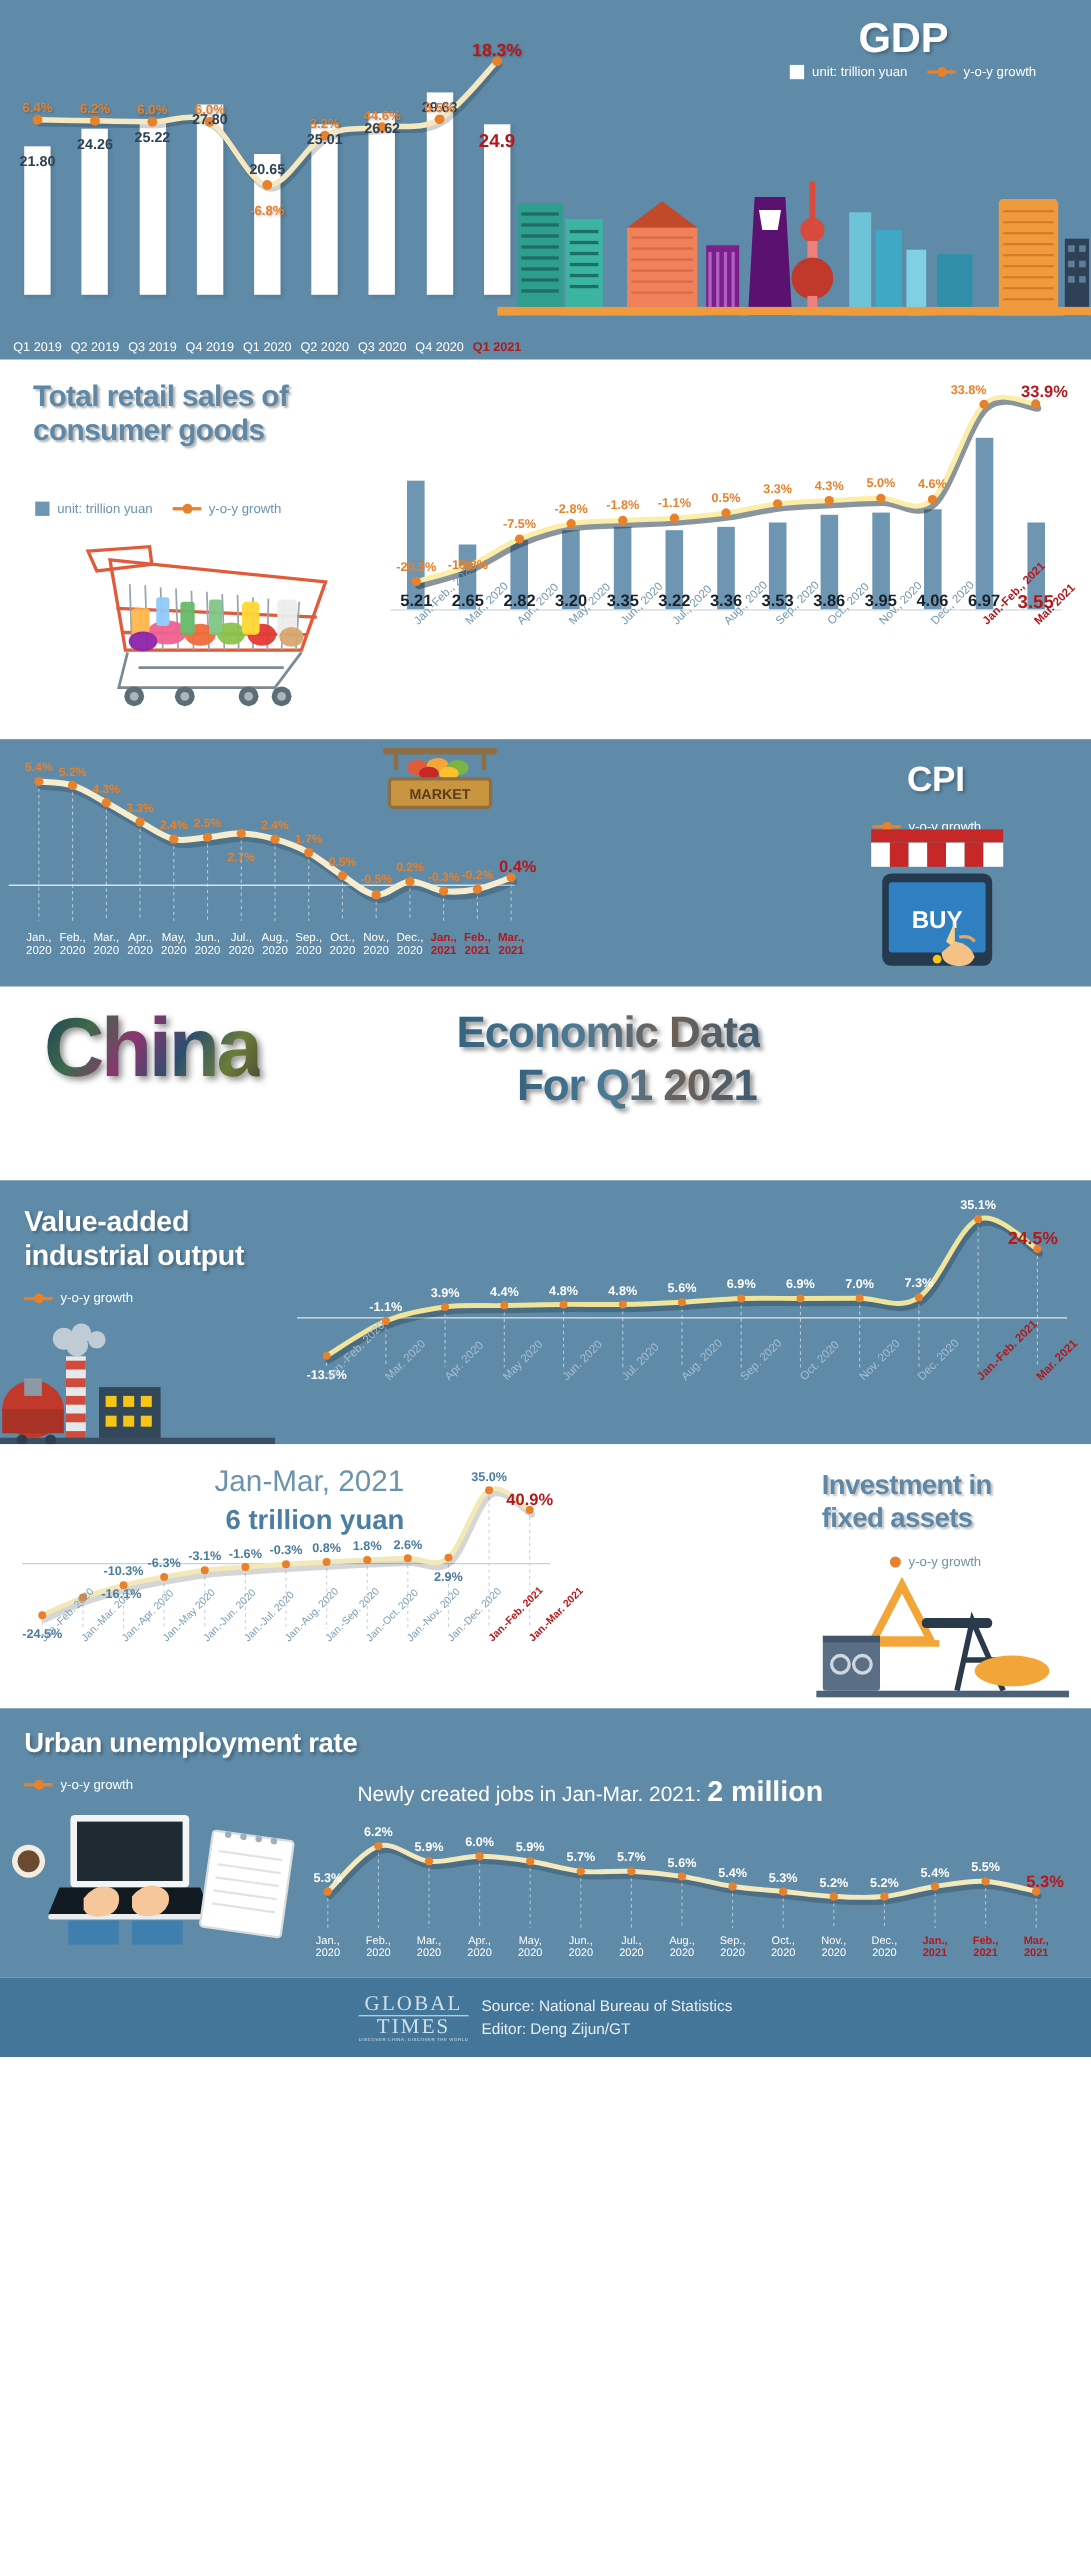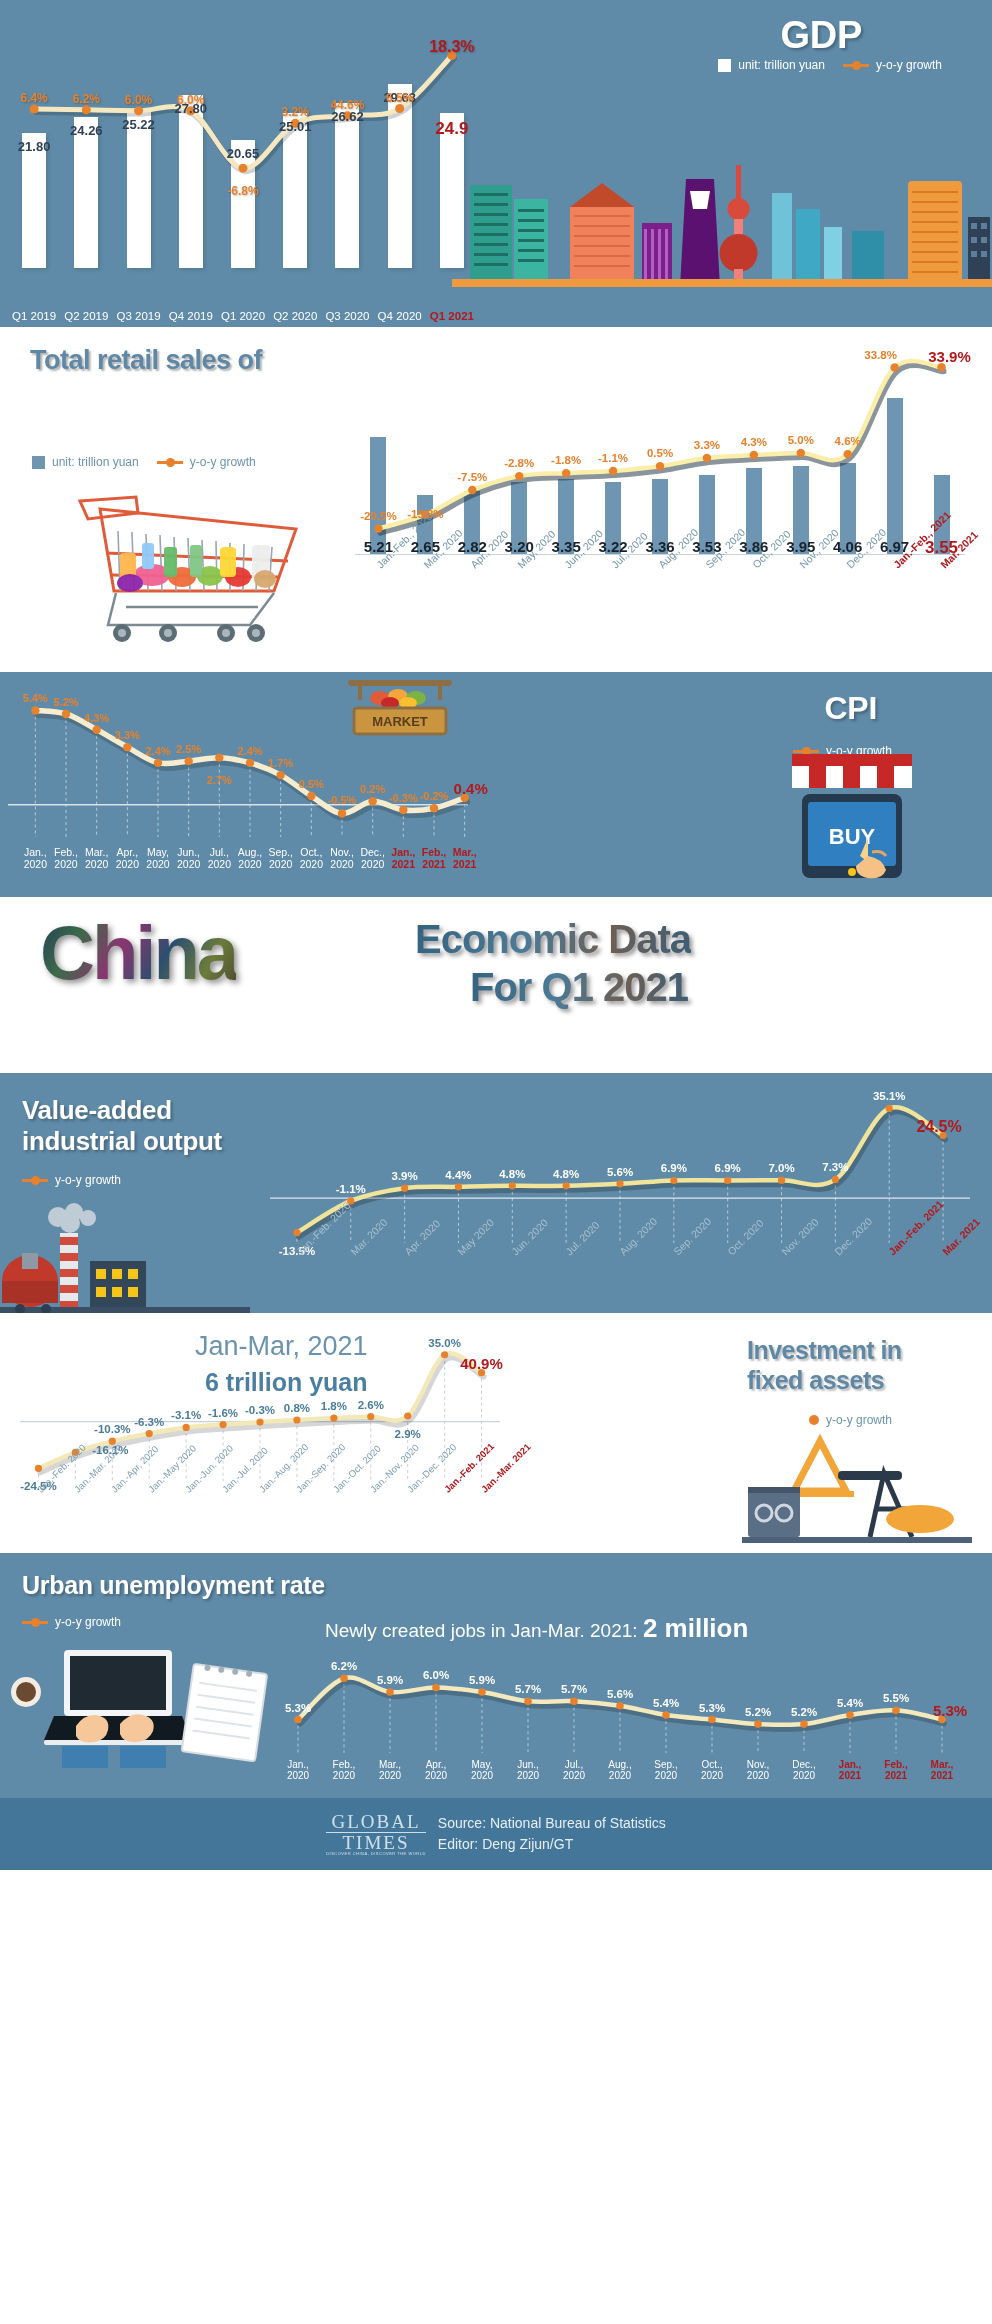--- a/index.html
+++ b/index.html
@@ -290,20 +290,21 @@
         <rect x="519" y="94" width="6" height="6"></rect>
           <rect x="529" y="94" width="6" height="6"></rect>
         </g>
       <rect x="0" y="122" width="540" height="8" fill="#f09a3e"></rect>
     </svg>
   </section>
 
   <section class="sec sec-white" id="retail">
     <div class="title h-blue">
       <div>Total retail sales of</div>
+      <div>consumer goods</div>
     </div>
     <div class="legend">
       <div class="item lg-blue">
         <span class="sw-box" style="background:#6e96b2"></span>
         <span>unit: trillion yuan</span>
       </div>
       <div class="item lg-blue">
         <span class="sw-line"></span>
         <span>y-o-y growth</span>
       </div>

